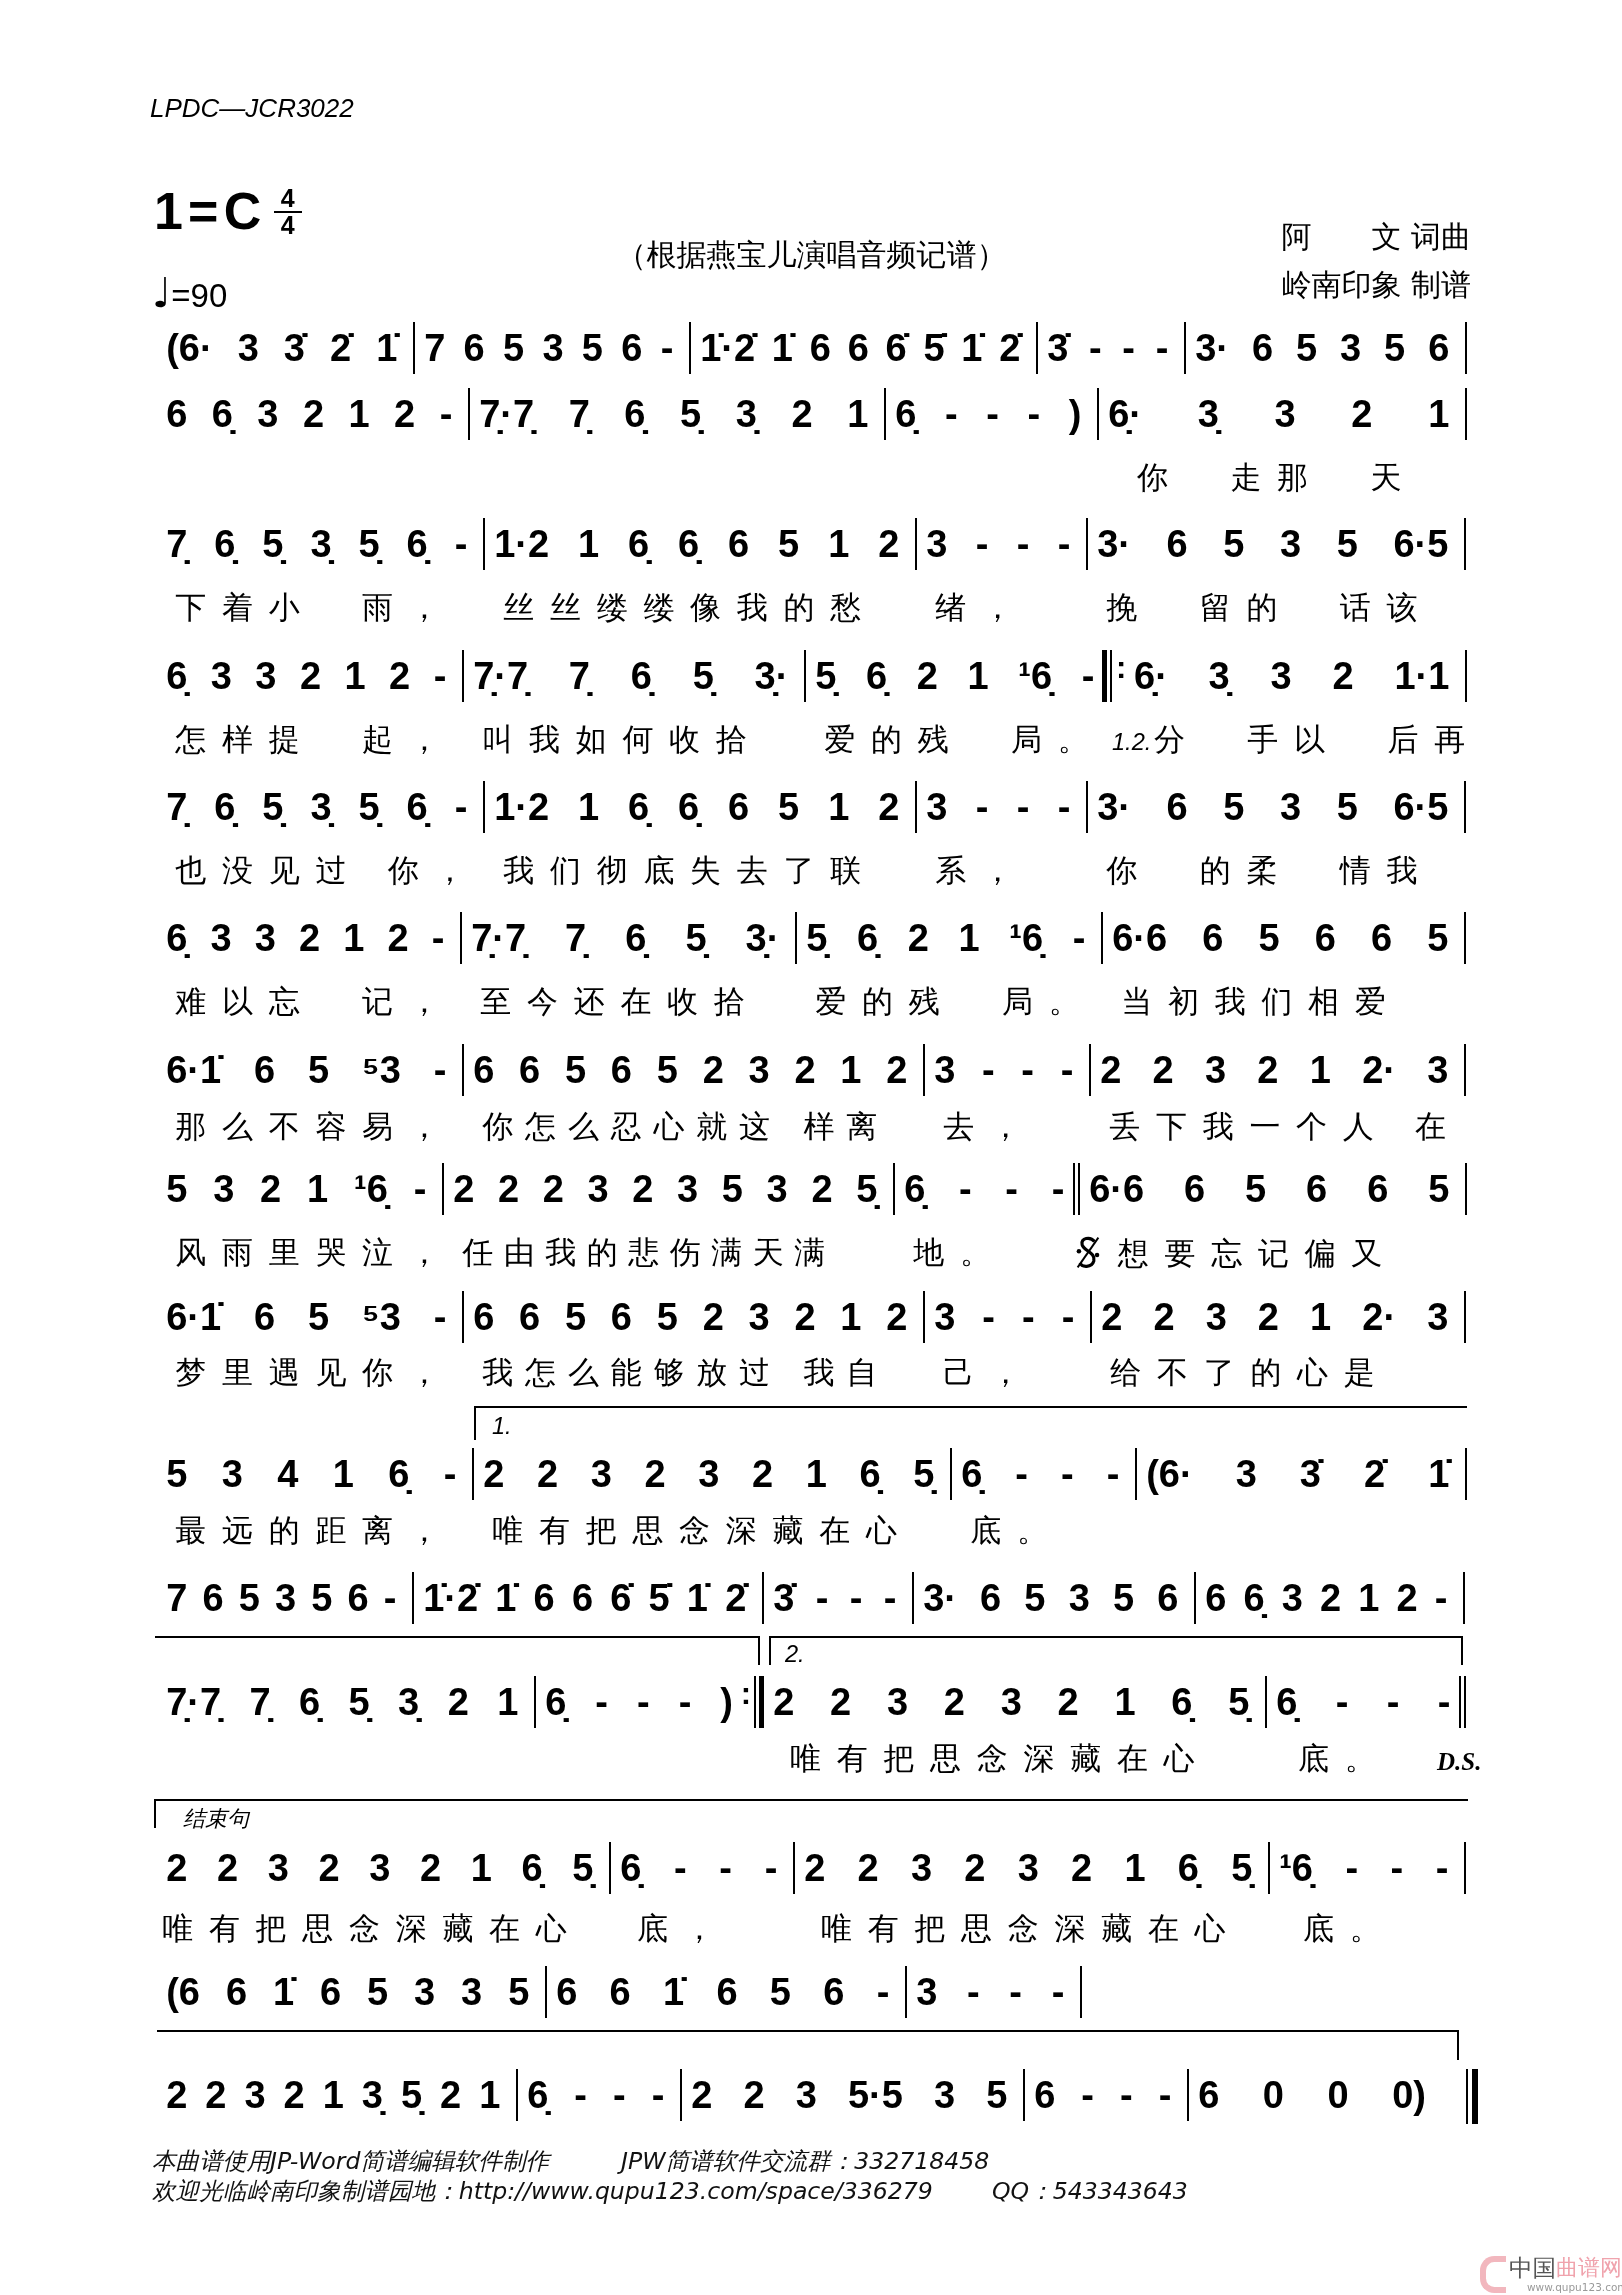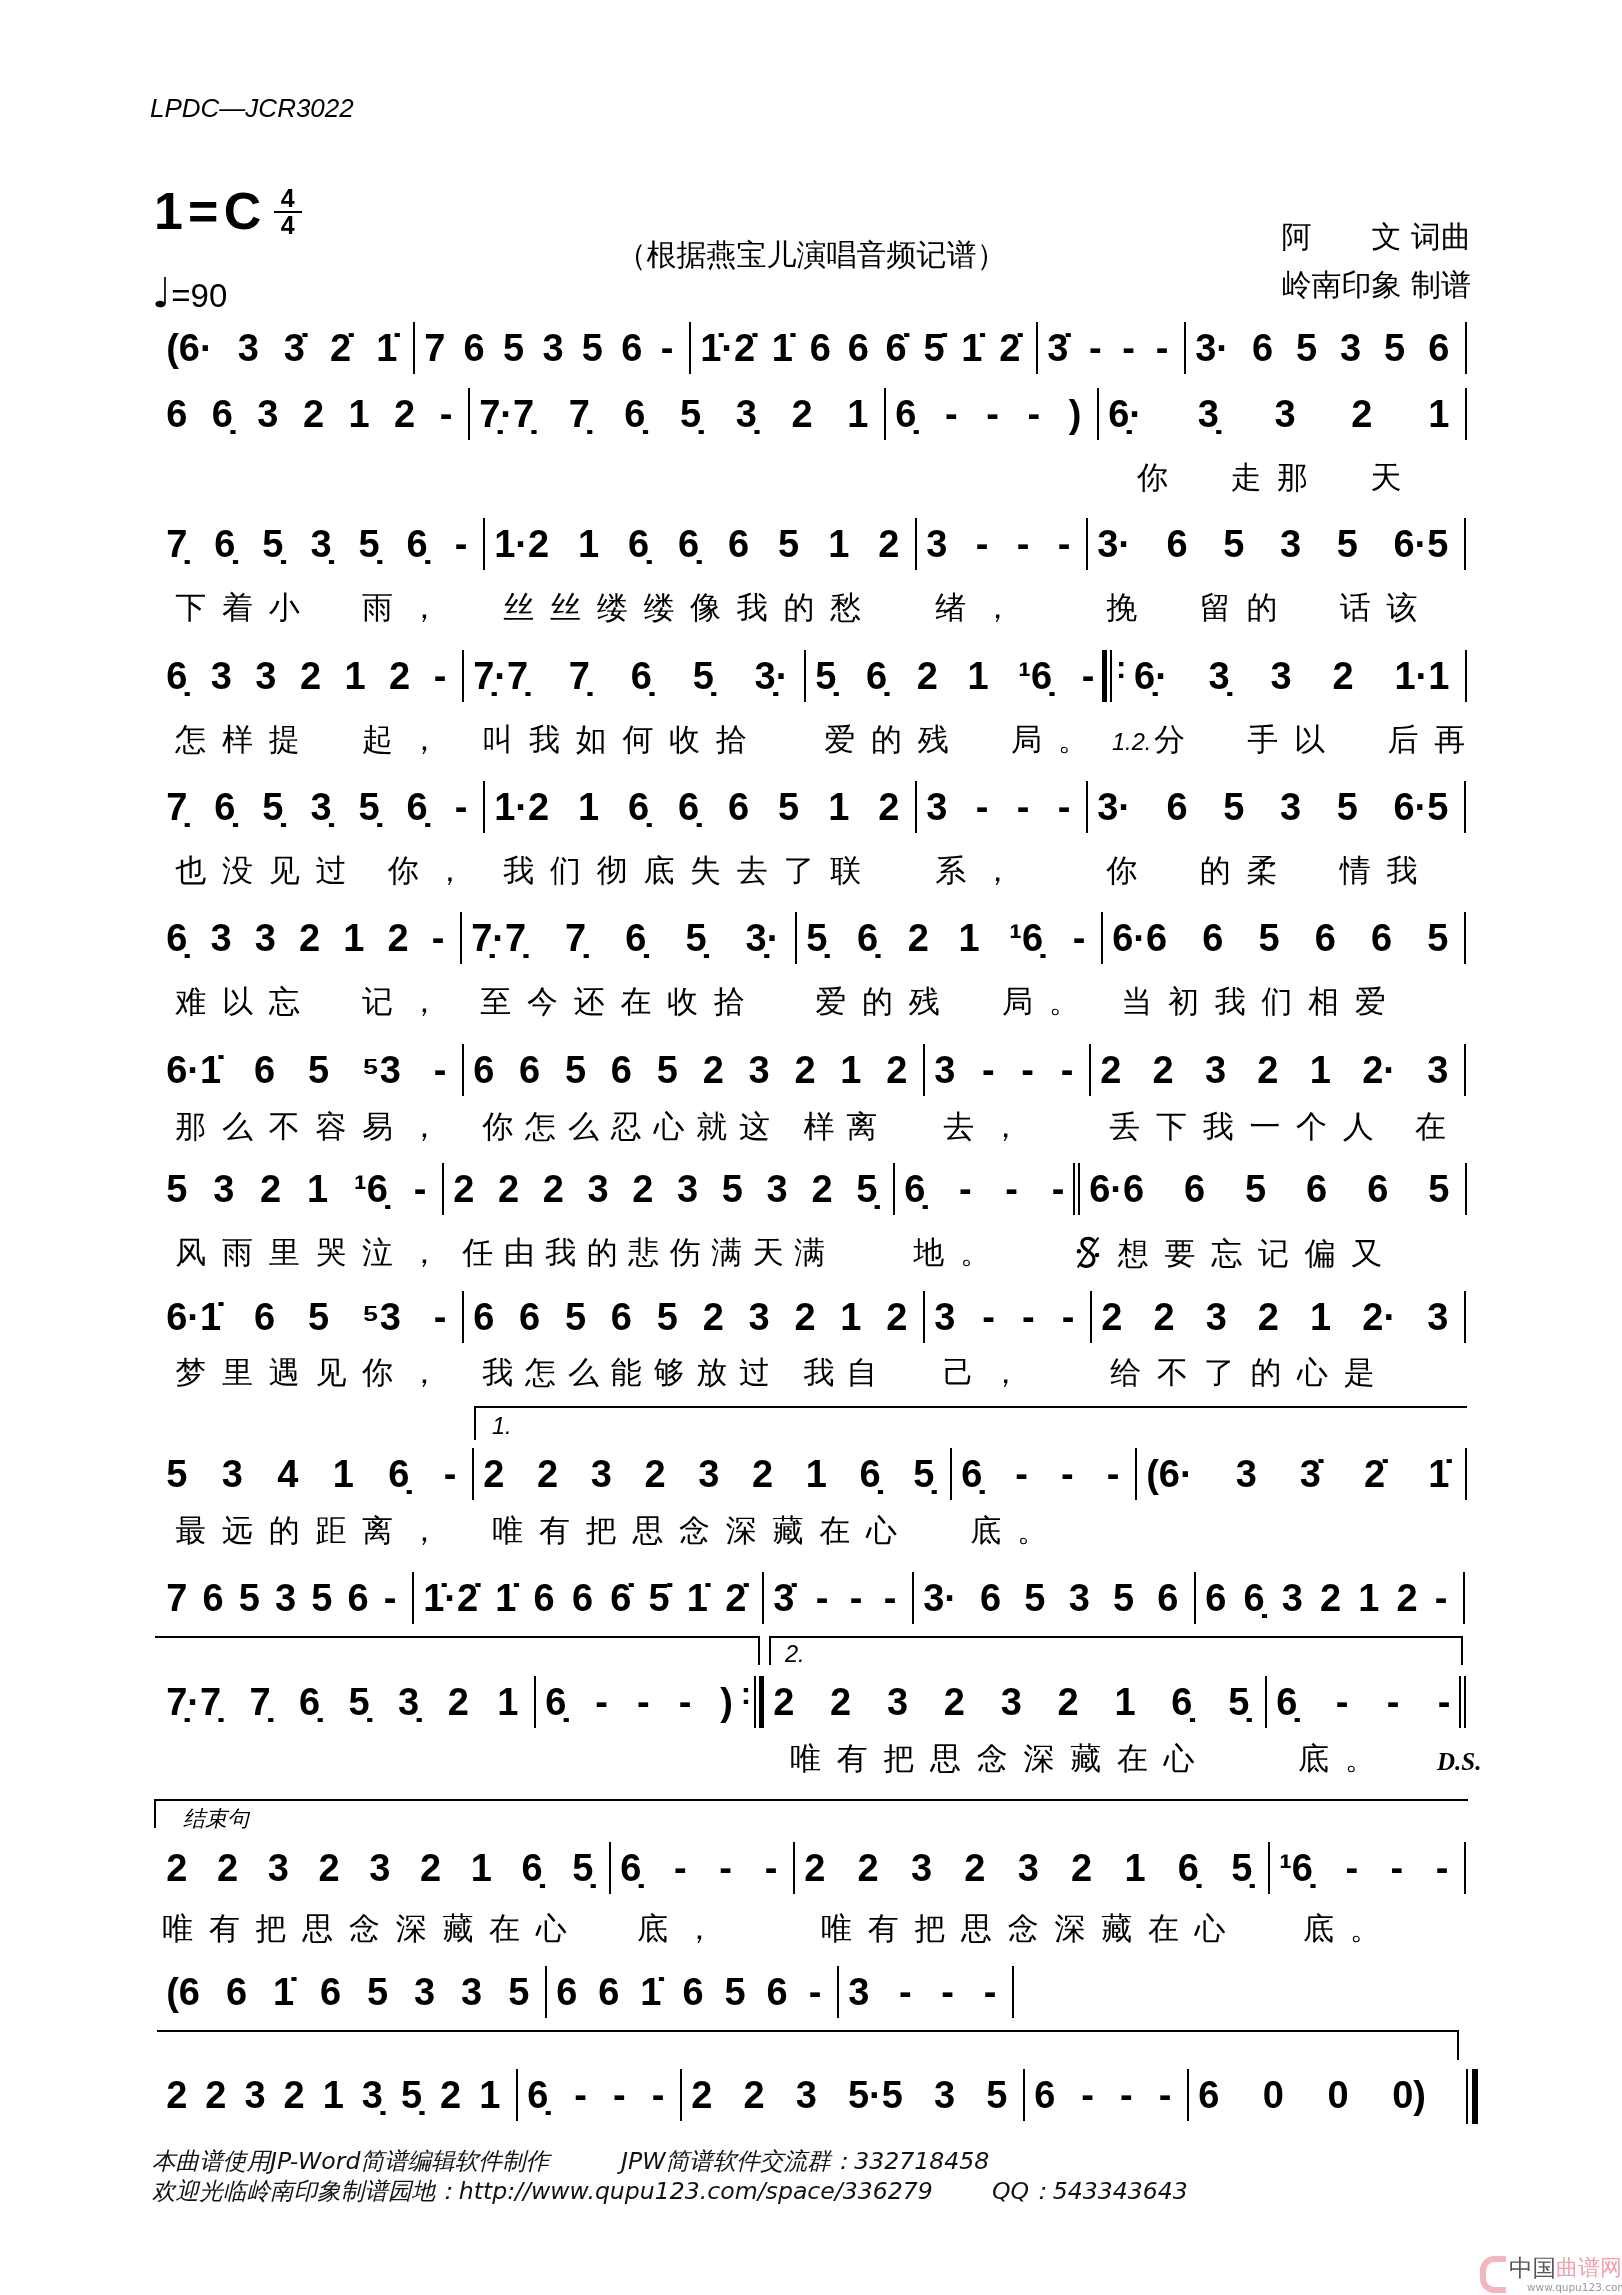--- a/index.html
+++ b/index.html
@@ -343,21 +343,21 @@
     <div class="m" style="width:196px">
         <span class="notes">¹6̣ - - -</span>
         <span class="lyr" style="left:33px;top:69px">底。</span>
       </div>
   </div>
 
   <div class="staff" style="top:1966px">
     <div class="m" style="width:390px">
         <span class="notes">(6 6 1̇ 6 5 3 3 5</span>
       </div>
-    <div class="m" style="width:292px">
+    <div class="m" style="width:360px">
         <span class="notes">6 6 1̇ 6 5 6 -</span>
       </div>
     <div class="m" style="width:175px">
         <span class="notes">3 - - -</span>
       </div>
   </div>
 
   <div class="hline" style="left:157px; top:2030px; width:1302px"></div>
   <div class="vtick" style="left:1457px; top:2030px; height:30px"></div>
 

